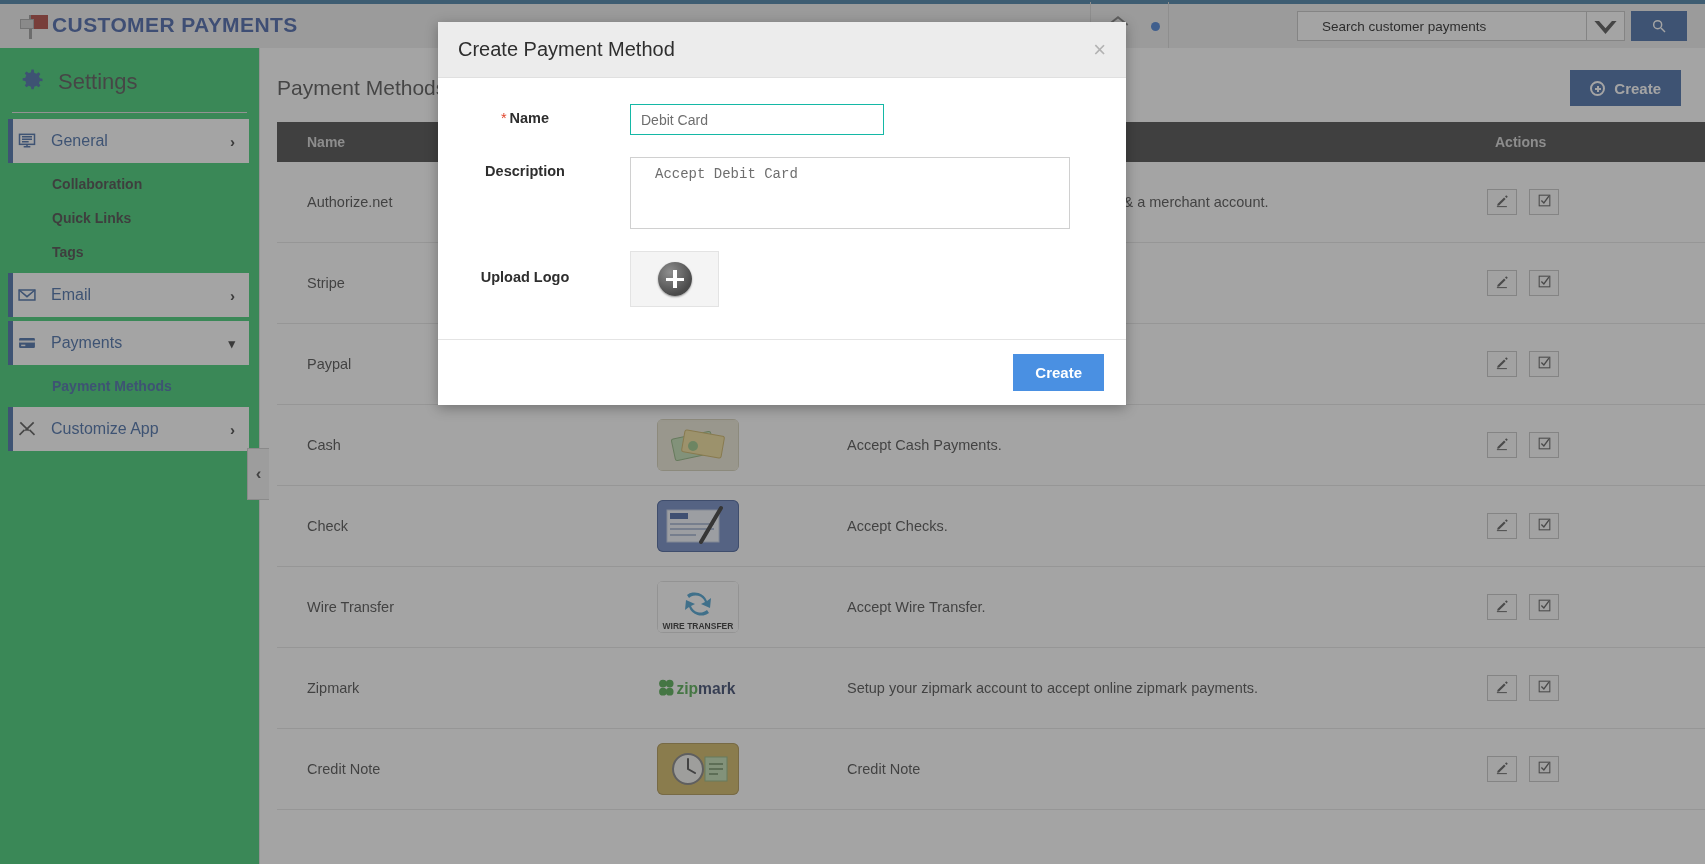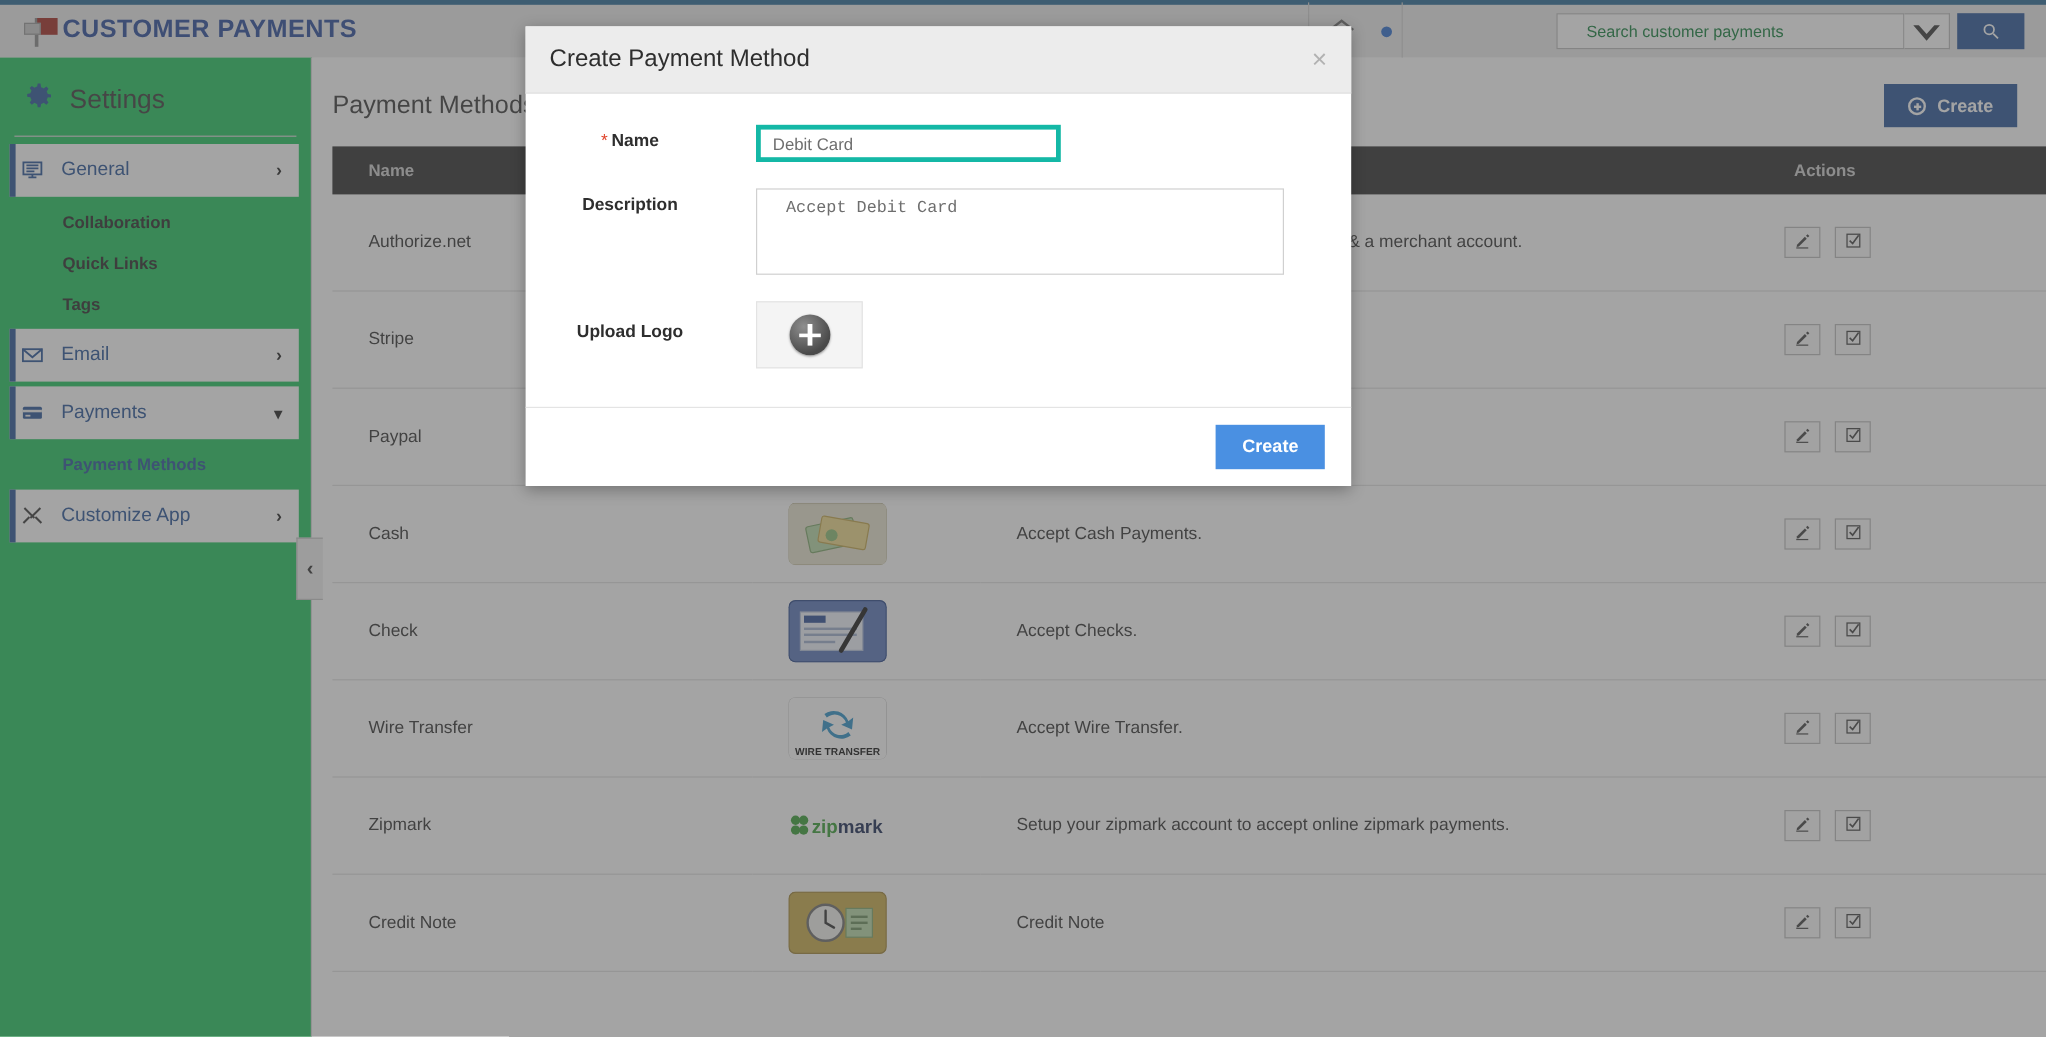--- a/index.html
+++ b/index.html
@@ -27,21 +27,21 @@
     color: #2a4b9b; font-size: 21px; font-weight: bold; letter-spacing: .4px;
   }
   .topbar-divider { width: 1px; height: 48px; background: #d2d2d2; }
   .home-icon { width: 54px; display:flex; align-items:center; justify-content:center; }
   .home-icon svg { width: 26px; height: 26px; }
   .notif-dot { width: 9px; height: 9px; border-radius: 50%; background: #2f6fd0; margin-left: 6px; }
 
   .search-wrap { margin-left: auto; display: flex; align-items: center; padding-right: 18px; gap: 0; }
   .search-box {
     width: 290px; height: 30px; border: 1px solid #bdbdbd; background: #fff;
-    display: flex; align-items: center; padding: 0 24px; font-size: 13.5px; color: #15803d;
+    display: flex; align-items: center; padding: 0 24px; font-size: 13.5px; color: #000000;
   }
   .search-select {
     width: 38px; height: 30px; border: 1px solid #bdbdbd; border-left: none; background: #fff;
     display: flex; align-items: center; justify-content: center;
   }
   .search-btn {
     width: 56px; height: 30px; background: #2a5699; border: none;
     display: flex; align-items: center; justify-content: center; margin-left: 6px; cursor: pointer;
   }
   .search-btn svg { width: 16px; height: 16px; }
@@ -145,21 +145,21 @@
     margin-left: auto; font-size: 22px; color: #b2b2b2; cursor: pointer; line-height: 1;
   }
   .modal-body { padding: 26px 0 28px 0; }
   .frow { display: flex; align-items: flex-start; margin-bottom: 22px; }
   .flabel {
     width: 192px; text-align: center; padding-right: 18px; padding-top: 6px;
     font-size: 14.5px; font-weight: bold; color: #2e2e2e;
   }
   .req { color: #e0452c; font-weight: normal; margin-right: 3px; }
   .finput {
-    width: 254px; height: 31px; border: 4px solid #14b8a6; padding: 0 10px;
+    width: 254px; height: 31px; border: 1px solid #14b8a6; padding: 0 10px;
     font-size: 14px; color: #6e6e6e; font-family: "Liberation Sans", sans-serif;
     display: flex; align-items: center;
   }
   .ftext {
     width: 440px; height: 72px; border: 1px solid #d0d0d0; padding: 8px 24px;
     font-size: 14px; color: #6e6e6e; font-family: Liberation Mono, monospace;
   }
   .upload-box {
     width: 89px; height: 56px; background: #f4f4f4; border: 1px solid #e3e3e3;
     display: flex; align-items: center; justify-content: center; cursor: pointer;

